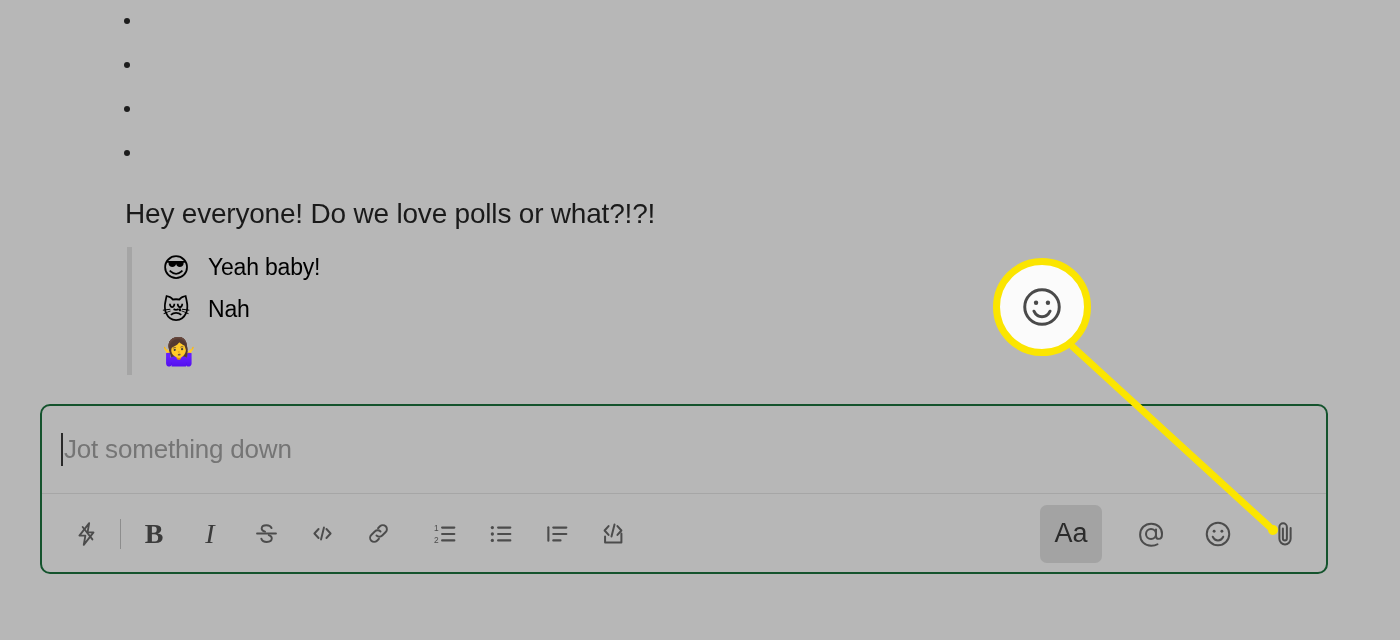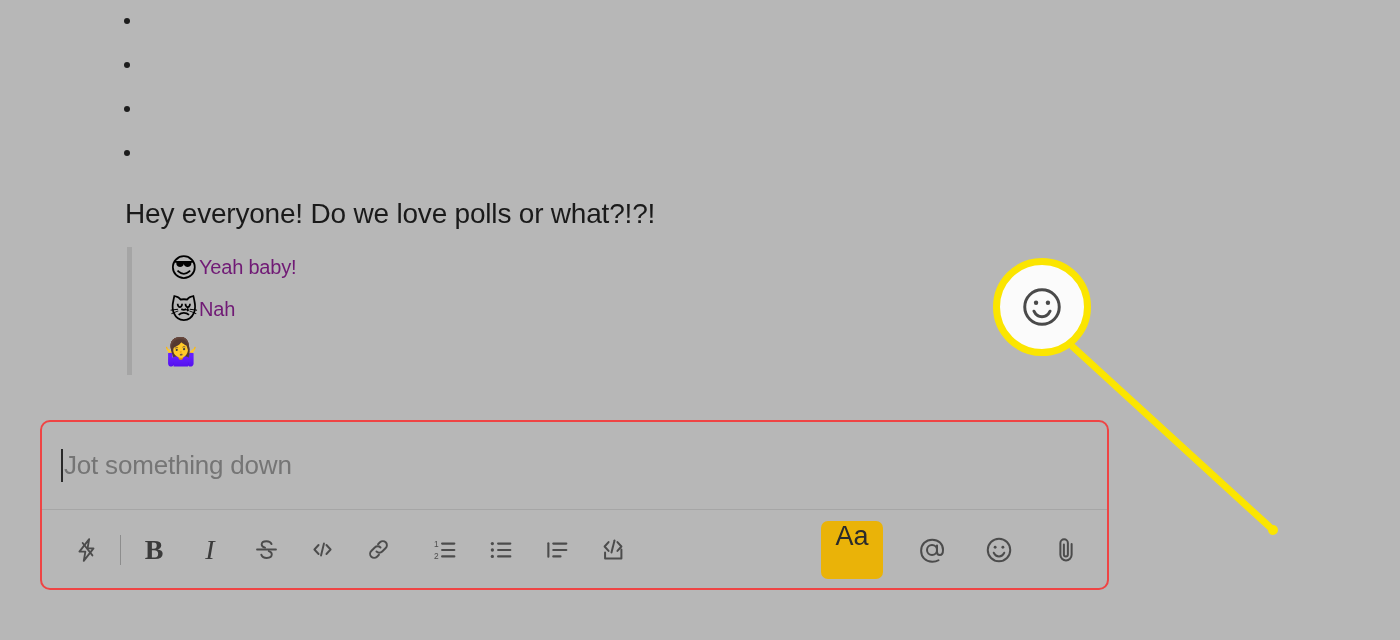--- a/index.html
+++ b/index.html
@@ -15,21 +15,20 @@
     position: relative;
   }
 
   
   #message-area {
     position: absolute;
     left: 0;
     top: 0;
     width: 1400px;
     height: 400px;
-    text-align: right;
   }
 
   #typing-dots {
     position: absolute;
     left: 124px;
     top: 18px;
     width: 20px;
   }
   .typing-dot {
     width: 6px;
@@ -65,34 +64,34 @@
     margin-top: -2px;
   }
   .poll-emoji {
     font-size: 27px;
     line-height: 1;
     width: 36px;
     display: inline-block;
     font-family: "DejaVu Sans", sans-serif;
   }
   .poll-label {
-    font-size: 20px;
-    color: #701a75;
+    font-size: 23px;
+    color: #000000;
     letter-spacing: -0.2px;
-    margin-left: 1px;
+    margin-left: 10px;
   }
 
   
   #composer {
     position: absolute;
     left: 40px;
-    top: 420px;
-    width: 1069px;
+    top: 404px;
+    width: 1288px;
     height: 170px;
-    border: 2px solid #ef4444;
+    border: 2px solid #14532d;
     border-radius: 10px;
     box-sizing: border-box;
     background: transparent;
   }
   #composer-input-row {
     position: relative;
     height: 87px;
     border-bottom: 1px solid #a6a6a6;
   }
   #composer-caret {
@@ -146,24 +145,24 @@
     background: #8d8d8d;
     margin: 0 10px;
   }
   .tb-gap-sm { width: 10px; }
   .tb-gap-md { width: 21px; }
   .tb-gap-lg { width: 26px; }
 
   #btn-aa {
     width: 62px;
     height: 58px;
-    background: #eab308;
+    background: #a3a3a3;
     border-radius: 7px;
     display: flex;
-    align-items: flex-start;
+    align-items: center;
     justify-content: center;
   }
   #aa-label {
     font-size: 27px;
     color: #2b2b2b;
     letter-spacing: 0px;
   }
 
   .bold-glyph  { font-size: 28px; font-weight: bold; color: #3b3b3b; font-family: "Liberation Serif", serif; }
   .ital-glyph  { font-size: 28px; font-style: italic; color: #3b3b3b; font-family: "Liberation Serif", serif; }

